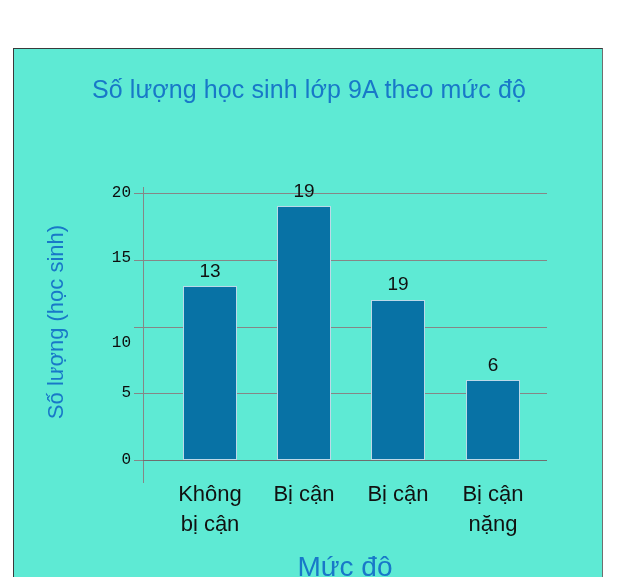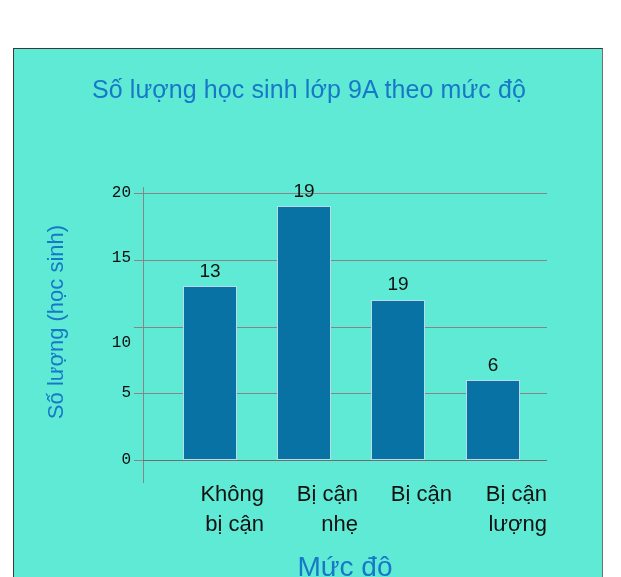--- a/index.html
+++ b/index.html
@@ -114,21 +114,21 @@
     text-align: center;
     color: #111111;
     font-size: 19px;
     line-height: 23px;
   }
 
   
   .cat-label {
     position: absolute;
     width: 108px;
-    text-align: right;
+    text-align: center;
     color: #111111;
     font-size: 22px;
     line-height: 30px;
     top: 430px;
   }
 
   
   #x-axis-title {
     position: absolute;
     left: 129px;
@@ -197,26 +197,25 @@
     <div class="bar-value" style="left:215px; top:79px;">19</div>
     <div class="bar-value" style="left:310px; top:160px;">6</div>
   </div>
 
   <div class="cat-label" style="left:142px;">
     <div>Không</div>
     <div>bị cận</div>
   </div>
   <div class="cat-label" style="left:236px;">
     <div>Bị cận</div>
-    <div>nhẹ</div>
   </div>
   <div class="cat-label" style="left:330px;">
     <div>Bị cận</div>
   </div>
   <div class="cat-label" style="left:425px;">
     <div>Bị cận</div>
-    <div>lượng</div>
+    <div>nặng</div>
   </div>
 
   <div id="x-axis-title">Mức độ</div>
   <div id="y-axis-title">Số lượng (học sinh)</div>
 
 </div>
 
 </body></html>

